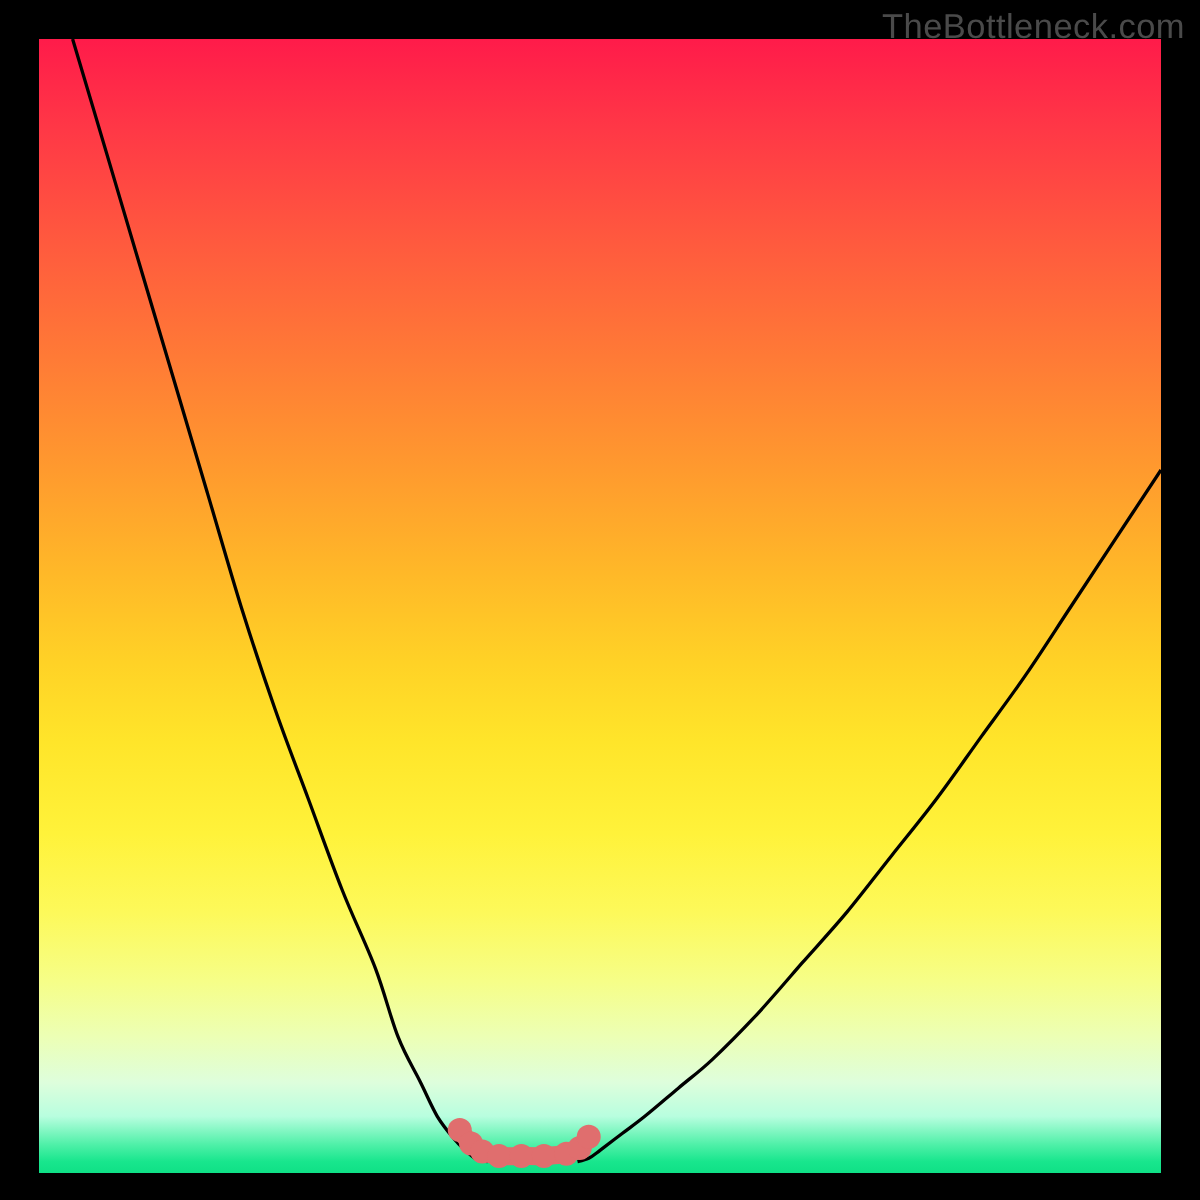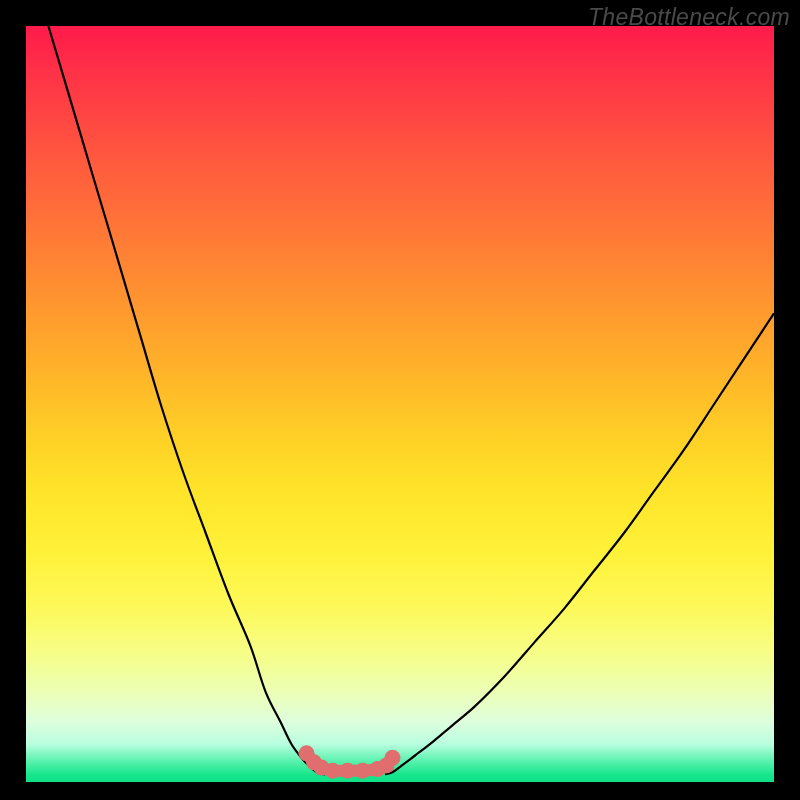--- a/index.html
+++ b/index.html
@@ -45,21 +45,20 @@
   }
   .watermark {
     position: absolute;
     top: 4px;
     right: 10px;
     color: #4a4a4a;
     font-size: 23px;
     letter-spacing: 0.3px;
     font-weight: 500;
     user-select: none;
-    font-style: italic;
   }
   svg.plot {
     position: absolute;
     inset: 0;
   }
 </style>
 </head>
 <body>
 
 <div class="watermark">TheBottleneck.com</div>

